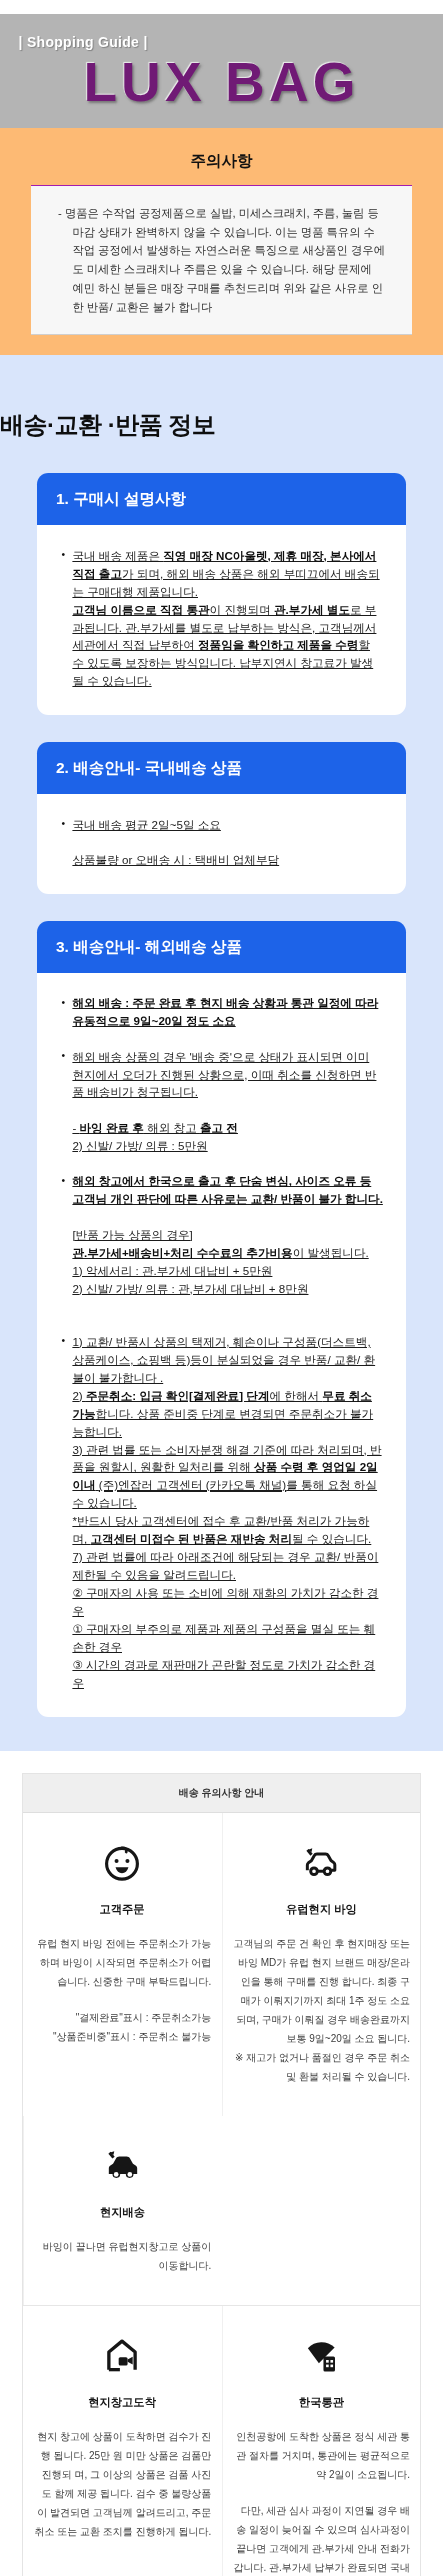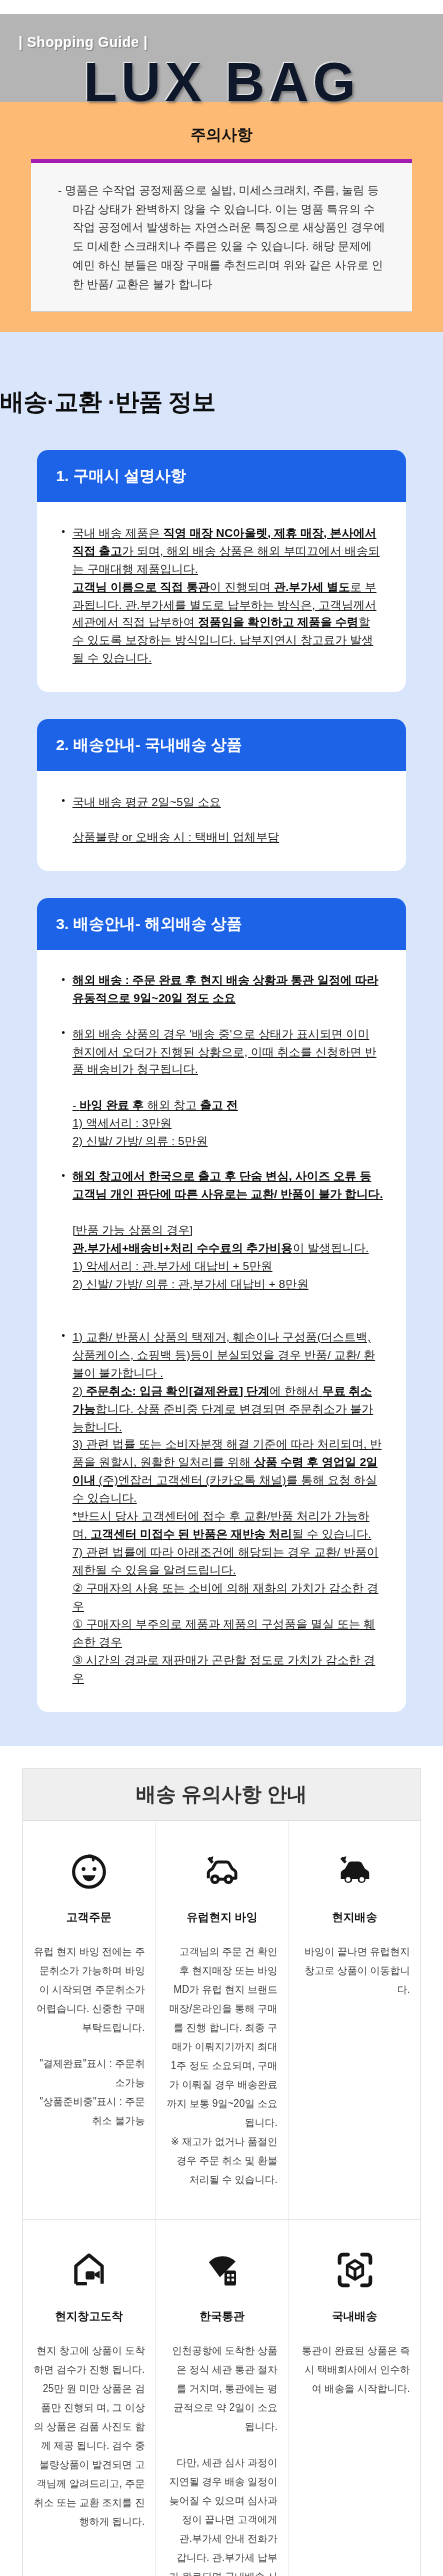--- a/index.html
+++ b/index.html
@@ -1,30 +1,30 @@
 <!DOCTYPE html>
 <html style="font-size:8.2px"><head>
 <meta charset="utf-8">
 <style>
   html,body{margin:0;padding:0;background:#ffffff;}
   body{width:443px;font-family:"Liberation Sans","DejaVu Sans",sans-serif;color:#1b1b1b;}
   .page{width:443px;overflow:hidden;}
 
   
-  .banner{margin-top:14px;height:88px;background:#b4b4b4;position:relative;}
+  .banner{margin-top:14px;height:114px;background:#b4b4b4;position:relative;}
   .sg-label{position:absolute;left:18.5px;top:19.6px;font-size:14px;font-weight:700;color:#ffffff;
             text-shadow:1px 1px 1px rgba(0,0,0,.28);letter-spacing:0.3px;}
   .lux-title{position:absolute;left:0;right:0;top:36px;text-align:center;font-size:55px;font-weight:700;
-             letter-spacing:4.1px;color:#0f172a;
+             letter-spacing:4.1px;color:#701a75;
              text-shadow:-1px -1px 1px rgba(255,255,255,.75),1.5px 1.5px 2.6px rgba(70,70,70,.55);}
 
   
   .precautions{padding:23px 0 20.6px;background:#fdba74;}
   .prec-heading{text-align:center;font-size:15.5px;font-weight:700;margin:0 0 13.4px;color:#111;}
-  .prec-box{margin:0 31px;background:#f7f7f7;border-top:4px solid #a21caf;border-bottom:1px solid #cfcfcf;
+  .prec-box{margin:0 31px;background:#f7f7f7;border-top:1px solid #a21caf;border-bottom:1px solid #cfcfcf;
             padding:17.5px 27px;}
   .prec-box p{margin:0;font-size:11.3px;line-height:1.66;color:#2e2e2e;padding-left:14.4px;text-indent:-14.4px;}
 
   
   .section-blue{background:#d9e5fb;padding:30px 0 34px;}
   .big-title{font-size:24px;font-weight:700;color:#0e0e0e;margin:24px 0 32px;letter-spacing:-0.5px;}
   .card{margin:0 37px 27px;}
   .card:last-child{margin-bottom:0;}
   .card-head{background:#1d63e8;color:#ffffff;font-size:15.5px;font-weight:700;line-height:1.52;
              padding:14px 19px;border-radius:11.3px 11.3px 0 0;}
@@ -32,23 +32,23 @@
   .ln{margin:0;padding-left:12.4px;position:relative;font-size:11.6px;line-height:1.55;color:#1c1c1c;}
   .ln.bullet::before{content:"\2022";position:absolute;left:1.5px;top:0.5px;font-size:10.3px;color:#111;}
   .ln.gap{height:17.5px;}
   .b{font-weight:700;color:#0f0f0f;}
   .i{font-style:italic;}
   .u{text-decoration:underline;text-underline-offset:1.5px;}
 
   
   .notice-section{background:#ffffff;padding:21.6px 0 63px;}
   .notice-panel{margin:0 21.6px;border:0.5px solid #e4e4e4;background:#fff;}
-  .notice-head{background:#efefef;text-align:center;font-size:20px;font-weight:700;color:#333;
+  .notice-head{background:#efefef;text-align:center;font-size:10px;font-weight:700;color:#333;
                padding:12px 0;border-bottom:0.5px solid #dedede;margin:0;}
-  .notice-row{display:grid;grid-template-columns:1fr 1fr 1fr;}
+  .notice-row{display:grid;grid-template-columns:1fr 1fr;}
   .notice-row + .notice-row{border-top:0.5px solid #e6e6e6;}
   .cell{padding:28px 10.3px 30px;text-align:center;}
   .cell + .cell{border-left:0.5px solid #f0f0f0;}
   .cell .icon{height:44px;display:flex;align-items:center;justify-content:center;margin-bottom:17.5px;}
   .cell .icon svg{width:42px;height:42px;}
   .cell h3{margin:0 0 16.5px;font-size:11.3px;font-weight:700;color:#161616;}
   .cell-text p{margin:0;font-size:10px;line-height:1.9;color:#3c3c3c;text-align:right;}
   .cell-text p.gap{height:17.5px;}
 </style>
 </head>
@@ -89,21 +89,20 @@
     </article>
 
     <article class="card">
       <div class="card-head">3. 배송안내- 해외배송 상품</div>
       <div class="card-body">
           <p class="ln bullet"><span class="b">해외 배송 : 주문 완료 후 현지 배송 상황과 통관 일정에 따라 유동적으로 9일~20일 정도 소요</span></p>
           <p class="ln gap"></p>
           <p class="ln bullet"><span>해외 배송 상품의 경우 '배송 중'으로 상태가 표시되면 이미 현지에서 오더가 진행된 상황으로, 이때 취소를 신청하면 반품 배송비가 청구됩니다.</span></p>
           <p class="ln gap"></p>
           <p class="ln"><span>- </span><span class="b">바잉 완료 후</span><span> 해외 창고 </span><span class="b">출고 전</span></p>
-          <p class="ln"><span>1)  액세서리 : 3만원</span></p>
           <p class="ln"><span>2) 신발/ 가방/ 의류 :  5만원</span></p>
           <p class="ln gap"></p>
           <p class="ln bullet"><span class="b">해외 창고에서 한국으로 출고  후  단숨 변심, 사이즈 오류 등 고객님 개인 판단에 따른 사유로는 교환/ 반품이 불가 합니다.</span></p>
           <p class="ln gap"></p>
           <p class="ln"><span>[반품 가능 상품의 경우]</span></p>
           <p class="ln"><span class="b">관.부가세+배송비+처리 수수료의 추가비용</span><span>이 발생됩니다.</span></p>
           <p class="ln"><span>1)  악세서리 : 관.부가세 대납비 + 5만원</span></p>
           <p class="ln"><span>2) 신발/ 가방/ 의류 : 관,부가세 대납비 + 8만원</span></p>
           <p class="ln gap"></p>
           <p class="ln gap"></p>

